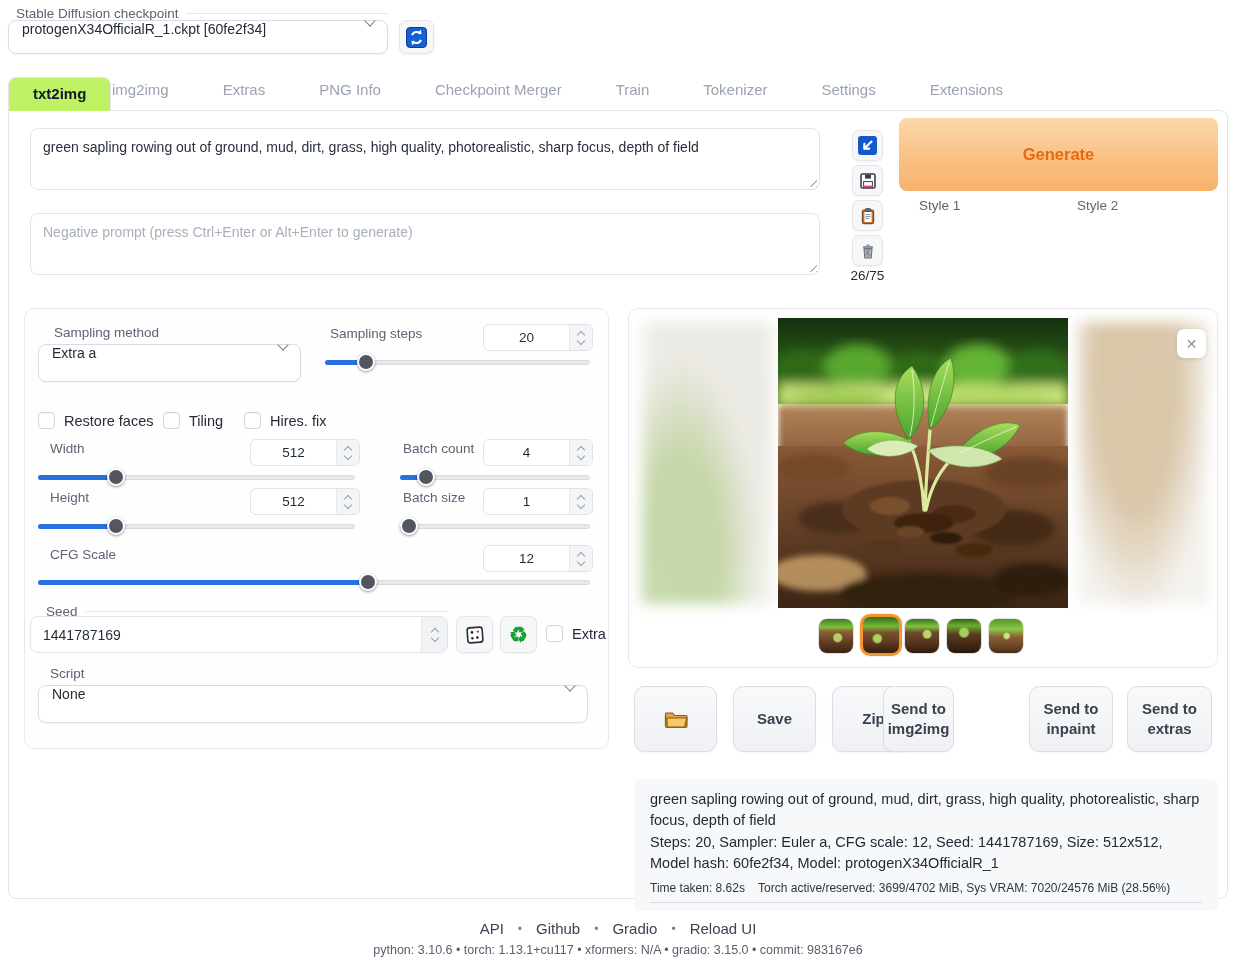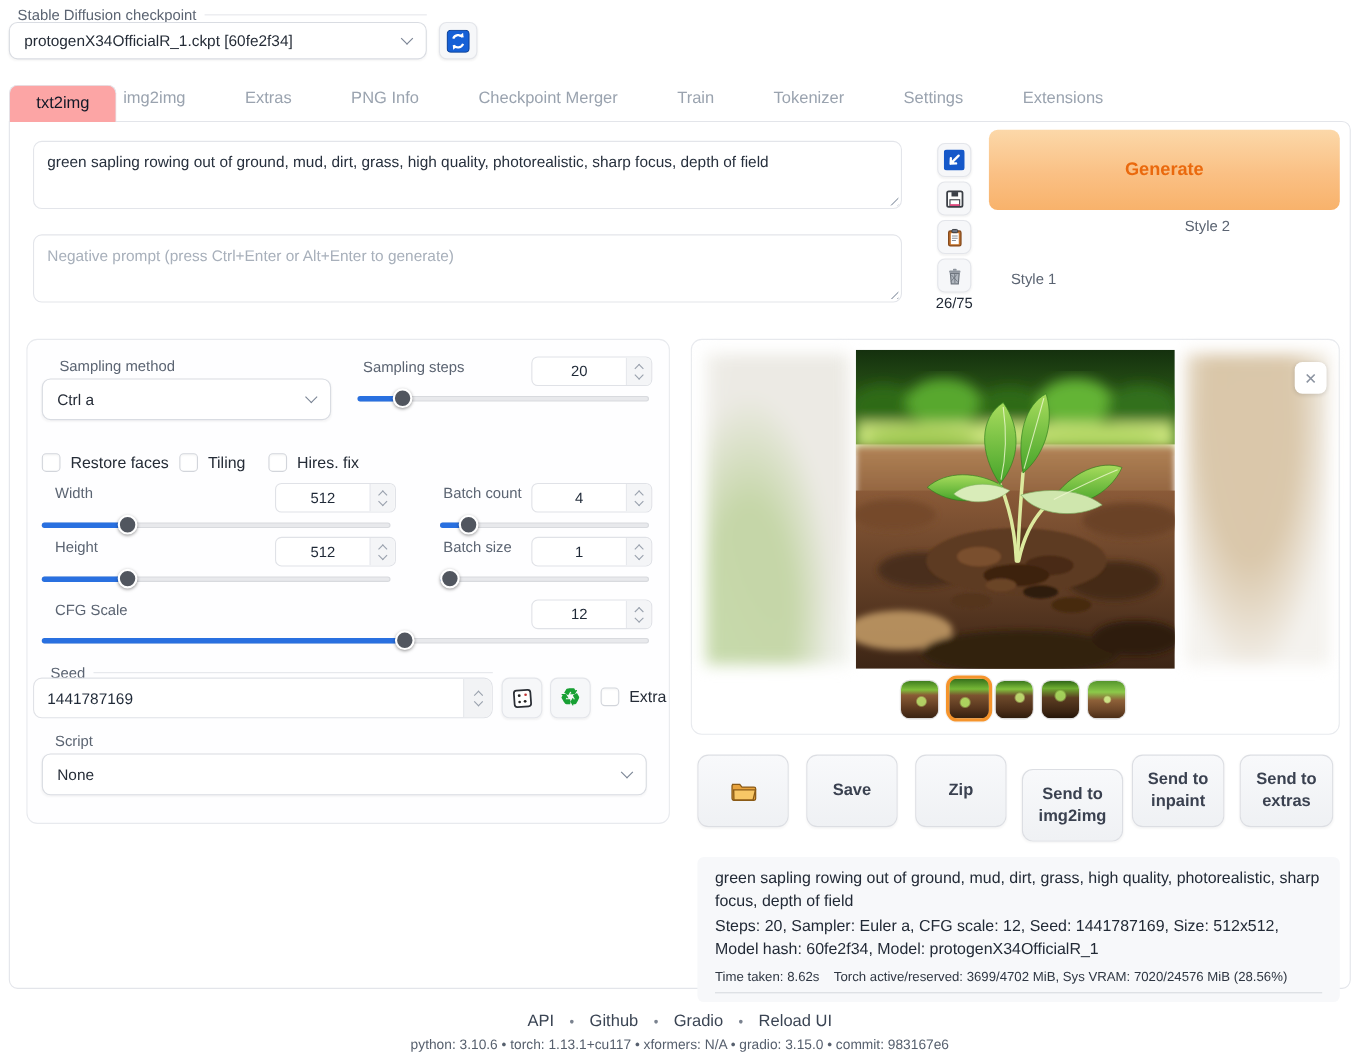--- a/index.html
+++ b/index.html
@@ -7,28 +7,28 @@
   #page {
     position: relative; width: 1236px; height: 966px;
     background: #fff; font-family: "Liberation Sans", sans-serif;
     overflow: hidden; color:#27303d;
   }
   .abs { position: absolute; }
   .lbl { position:absolute; font-size:13.5px; color:#5b6472; }
   .fieldline { position:absolute; height:1px; background:#e5e7eb; }
   
   .dd { position:absolute; background:#fff; border:1px solid #d9dce2; border-radius:8px;
-        display:flex; align-items:center; padding:0 13px; box-shadow:0 1px 2px rgba(0,0,0,.04); cursor:pointer; }
+        display:flex; padding:0 13px; box-shadow:0 1px 2px rgba(0,0,0,.04); cursor:pointer; }
   .dd .val { font-size:14px; color:#252c37; flex:1; white-space:nowrap; overflow:hidden; }
   .chevdn { width:8px; height:8px; border-right:1.7px solid #7a8494; border-bottom:1.7px solid #7a8494;
             transform:rotate(45deg); margin-left:8px; margin-top:-4px; flex:none; }
   
   .tab-active { position:absolute; left:8px; top:77px; height:34px; padding:0 24px; line-height:32px;
-      background:#fca5a5; border:1px solid #e3e5ea; border-bottom:none; border-radius:8px 8px 0 0;
-      font-size:15px; font-weight:400; color:#111827; z-index:3; cursor:pointer; }
+      background:#bef264; border:1px solid #e3e5ea; border-bottom:none; border-radius:8px 8px 0 0;
+      font-size:15px; font-weight:700; color:#111827; z-index:3; cursor:pointer; }
   .tabs-rest { position:absolute; left:112px; top:64px; height:34px; display:flex; gap:54px;
       align-items:flex-end; z-index:3; }
   .tabs-rest .tab { font-size:15px; color:#9aa3af; cursor:pointer; white-space:nowrap; }
   
   #main-panel { position:absolute; left:8px; top:110px; width:1220px; height:789px;
       border:1px solid #e3e5ea; border-radius:0 8px 8px 8px; background:#fff; z-index:1; }
   
   .ta { position:absolute; border:1px solid #e3e5ea; border-radius:8px; background:#fff;
       font-family:"Liberation Sans",sans-serif; font-size:14px; color:#27303d; padding:10px 12px;
       resize:none; outline:none; z-index:2; }
@@ -195,36 +195,36 @@
         <rect x="7.3" y="2.4" width="3.4" height="1.8" rx="0.8" fill="#8e959e"></rect>
         <rect x="3.8" y="4" width="10.4" height="1.9" rx="0.95" fill="#8e959e"></rect>
         <path d="M5 6.6 H13 L12.2 16 H5.8 Z" fill="#b2b8c0" stroke="#6e757e" stroke-width="1.1"></path>
         <path d="M6 8 l5.4 6 M10.8 7.6 l-5.2 6.2 M8.9 7 l0.2 8.4" stroke="#6e757e" stroke-width="0.8"></path>
       </svg>
     </span>
   </div>
   <div class="counter">26/75</div>
 
   <div id="generate-btn">Generate</div>
-  <div class="stylelbl" style="left:919px;top:198px;margin-top:48px;">Style 1</div>
+  <div class="stylelbl" style="left:919px;top:198px;">Style 1</div>
   <div class="stylelbl" style="left:1077px;top:198px;">Style 2</div>
   <div class="dd" style="left:910px;top:217px;width:136px;height:36px;">
     <span class="val">None</span>
     <span class="chevdn"></span>
   </div>
   <div class="dd" style="left:1073px;top:217px;width:133px;height:36px;">
     <span class="val">None</span>
     <span class="chevdn"></span>
   </div>
 
   <div class="panel" style="left:24px;top:308px;width:585px;height:441px;"></div>
 
   <div class="lbl" style="left:54px;top:325px;z-index:3;">Sampling method</div>
   <div class="dd" style="left:38px;top:344px;width:263px;height:38px;z-index:3;">
-    <span class="val">Ctrl a</span>
+    <span class="val">Extra a</span>
     <span class="chevdn"></span>
   </div>
 
   <div class="lbl" style="left:330px;top:326px;z-index:3;">Sampling steps</div>
   <div class="num" style="left:483px;top:324px;">
     <input value="20" style="">
     <div class="spin">
         <span class="cu"></span>
         <span class="cd"></span>
       </div>
@@ -458,21 +458,21 @@
   <div class="abtn" style="left:634px;width:83px;">
     <span>
       <svg width="24" height="19" viewBox="0 0 24 19">
         <path d="M1.5,3 h7 l2,2.5 h11 a1.5,1.5 0 0 1 1.5,1.5 v9 a1.5,1.5 0 0 1 -1.5,1.5 h-18.5 a1.5,1.5 0 0 1 -1.5,-1.5 v-11.5 a1.5,1.5 0 0 1 1.5,-1.5 z" fill="#e8a33d" stroke="#8a5a16" stroke-width="1.2"></path>
         <path d="M3,8 h19.8 l-2.2,9.2 h-17.4 z" fill="#f8c766" stroke="#8a5a16" stroke-width="1.2"></path>
       </svg>
     </span>
   </div>
   <div class="abtn" style="left:832px;width:83px;">Zip</div>
   <div class="abtn" style="left:733px;width:83px;">Save</div>
-  <div class="abtn" style="left:929px;width:92px;margin-top:13px;">Send to img2img</div>
+  <div class="abtn" style="left:883px;width:71px;">Send to img2img</div>
   <div class="abtn" style="left:1127px;width:85px;">Send to extras</div>
   <div class="abtn" style="left:1029px;width:84px;">Send to inpaint</div>
 
   <div id="info-block">
     <div class="itxt">green sapling rowing out of ground, mud, dirt, grass, high quality, photorealistic, sharp focus, depth of field</div>
     <div class="itxt">Steps: 20, Sampler: Euler a, CFG scale: 12, Seed: 1441787169, Size: 512x512, Model hash: 60fe2f34, Model: protogenX34OfficialR_1</div>
     <div class="itime">
       <span>Time taken: 8.62s</span>
       <span>Torch active/reserved: 3699/4702 MiB, Sys VRAM: 7020/24576 MiB (28.56%)</span>
     </div>

